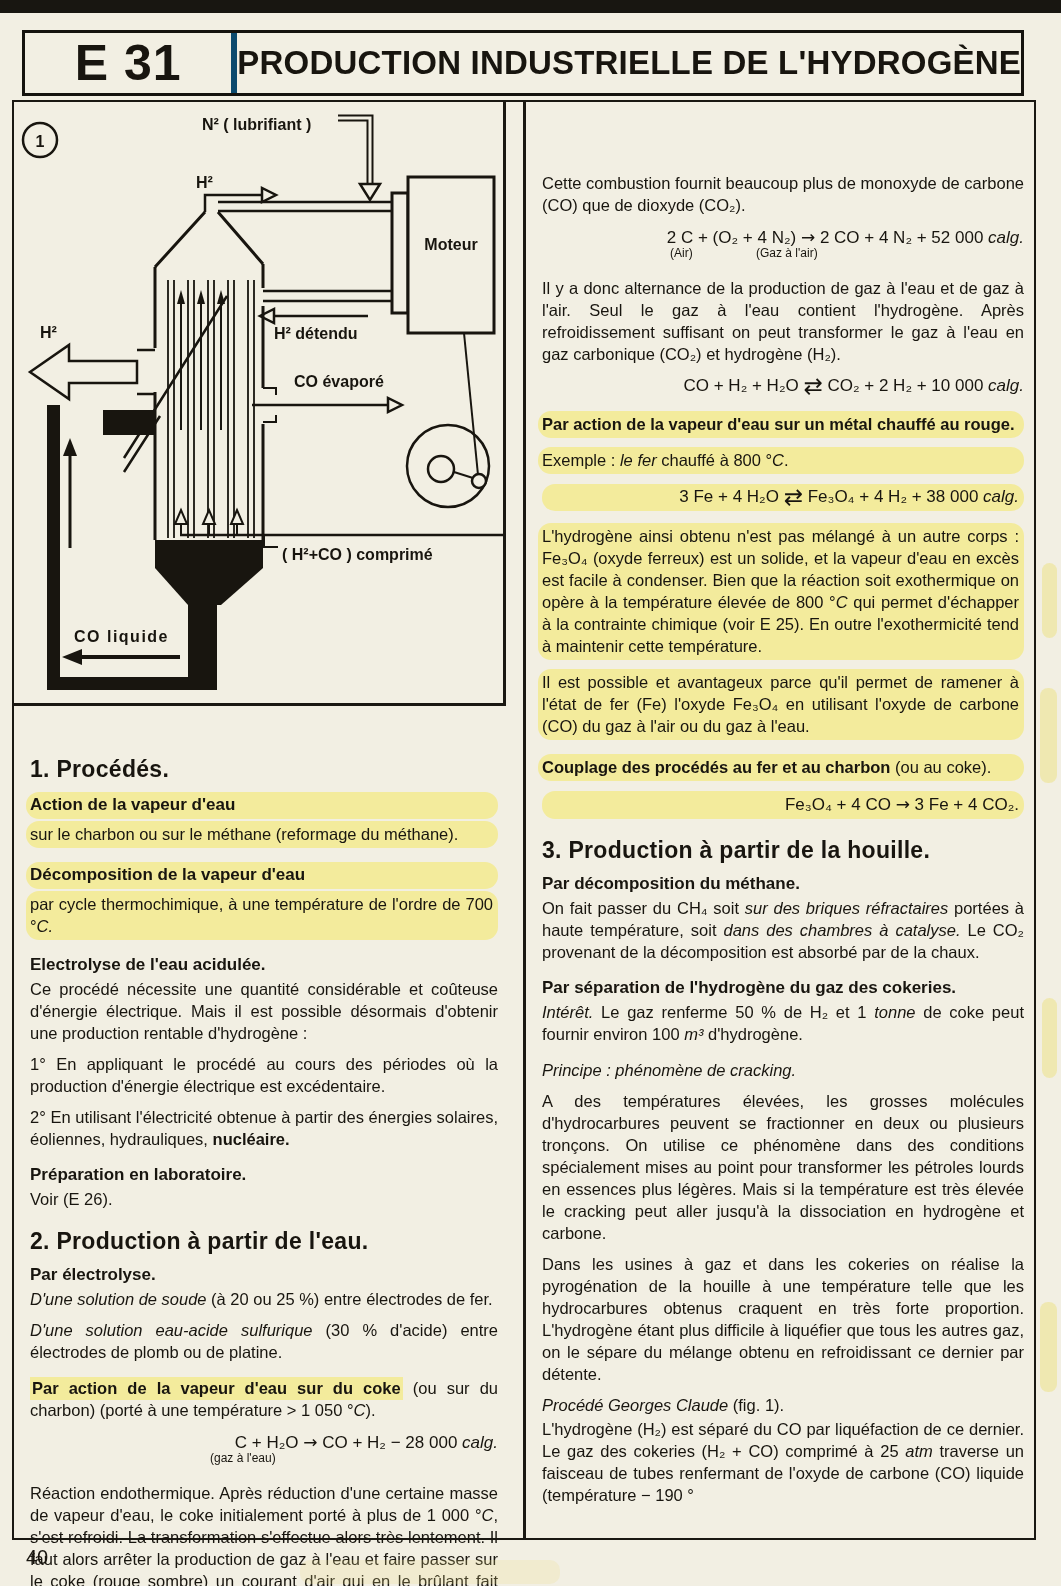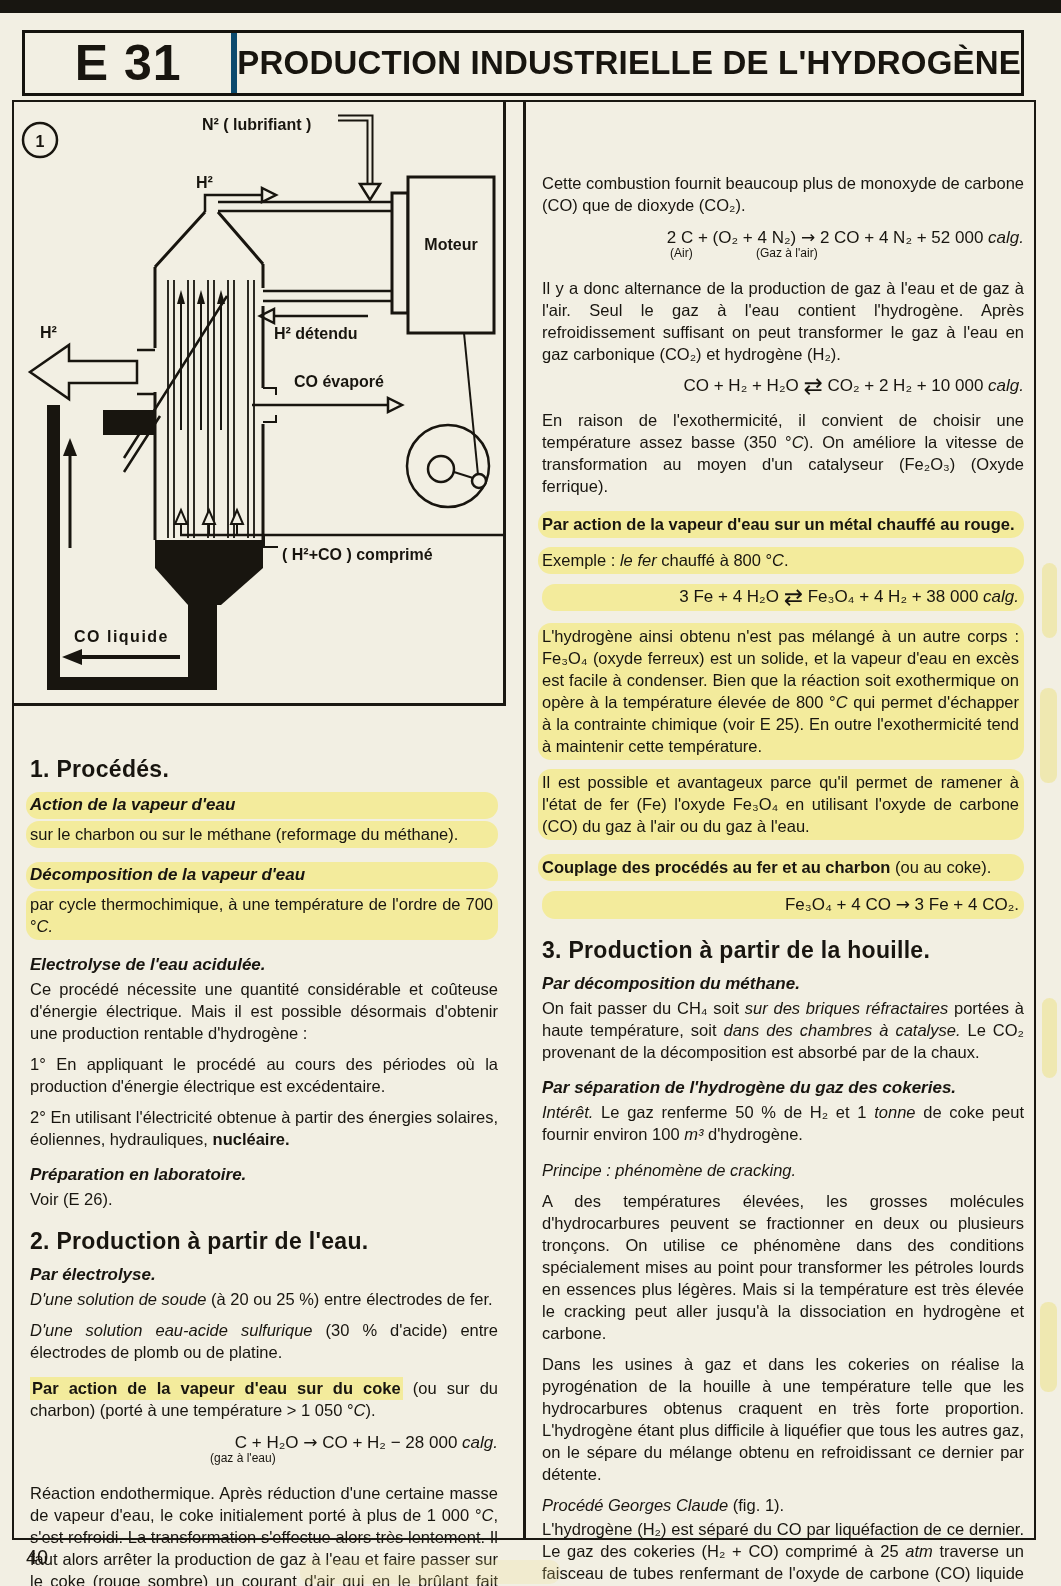--- a/index.html
+++ b/index.html
@@ -42,21 +42,21 @@
   .diagram-box text{
     font-family:"Liberation Sans","DejaVu Sans",sans-serif;font-weight:700;
     font-size:16px;fill:var(--ink);
   }
   
   .col{position:absolute;font-size:16.5px;line-height:22px;text-align:justify;}
   .col-left{left:30px;top:758px;width:468px;}
   .col-right{left:542px;top:172px;width:482px;}
   .p{margin:0 0 9px;}
   .sec-title{font-size:23px;font-weight:700;margin:0 0 12px;text-align:left;letter-spacing:.3px;}
-  .sub-head{font-weight:700;margin:0 0 2px;text-align:left;font-size:17px;font-style:italic;}
+  .sub-head{font-weight:700;margin:0 0 2px;text-align:left;font-size:17px;}
   .mt{margin-top:14px;}
   .mt-lg{margin-top:20px;}
   .hlb{background:var(--hl);padding:2px 5px 3px 4px;margin-left:-4px;border-radius:13px;}
   .i{font-style:italic;}
   .b{font-weight:700;}
   .hl{background:var(--hl);padding:2px 2px 3px;}
   .eq{
     text-align:right;margin:10px 0 12px;white-space:nowrap;font-size:17px;
   }
   .eq-wrap{position:relative;margin-bottom:28px;}
@@ -195,21 +195,20 @@
 
   <div class="col col-right">
     <div class="p"><span>Cette combustion fournit beaucoup plus de monoxyde de carbone (CO) que de dioxyde (CO₂).</span></div>
     <div class="eq-wrap">
       <div class="eq"><span>2 C + (O₂ + 4 N₂) </span><span class="arr">→</span><span> 2 CO + 4 N₂ + 52 000 </span><span class="i">calg.</span></div>
       <span class="eq-sub sub-air">(Air)</span>
       <span class="eq-sub sub-gaz">(Gaz à l'air)</span>
     </div>
     <div class="p"><span>Il y a donc alternance de la production de gaz à l'eau et de gaz à l'air. Seul le gaz à l'eau contient l'hydrogène. Après refroidissement suffisant on peut transformer le gaz à l'eau en gaz carbonique (CO₂) et hydrogène (H₂).</span></div>
     <div class="eq"><span>CO + H₂ + H₂O </span><span class="eqb">⇄</span><span> CO₂ + 2 H₂ + 10 000 </span><span class="i">calg.</span></div>
-    <div class="p"><span>En raison de l'exothermicité, il convient de choisir une température assez basse (350 °</span><span class="i">C</span><span>). On améliore la vitesse de transformation au moyen d'un catalyseur (Fe₂O₃) (Oxyde ferrique).</span></div>
     <div class="p hlb mt"><span class="b">Par action de la vapeur d'eau sur un métal chauffé au rouge.</span></div>
     <div class="p hlb"><span>Exemple : </span><span class="i">le fer</span><span> chauffé à 800 °</span><span class="i">C</span><span>.</span></div>
     <div class="eq hlb"><span>3 Fe + 4 H₂O </span><span class="eqb">⇄</span><span> Fe₃O₄ + 4 H₂ + 38 000 </span><span class="i">calg.</span></div>
     <div class="p hlb"><span>L'hydrogène ainsi obtenu n'est pas mélangé à un autre corps : Fe₃O₄ (oxyde ferreux) est un solide, et la vapeur d'eau en excès est facile à condenser. Bien que la réaction soit exothermique on opère à la température élevée de 800 °</span><span class="i">C</span><span> qui permet d'échapper à la contrainte chimique (voir E 25). En outre l'exothermicité tend à maintenir cette température.</span></div>
     <div class="p hlb"><span>Il est possible et avantageux parce qu'il permet de ramener à l'état de fer (Fe) l'oxyde Fe₃O₄ en utilisant l'oxyde de carbone (CO) du gaz à l'air ou du gaz à l'eau.</span></div>
     <div class="p hlb mt"><span class="b">Couplage des procédés au fer et au charbon</span><span> (ou au coke).</span></div>
     <div class="eq hlb"><span>Fe₃O₄ + 4 CO </span><span class="arr">→</span><span> 3 Fe + 4 CO₂.</span></div>
     <div class="sec-title mt-lg"><span>3. Production à partir de la houille.</span></div>
     <div class="sub-head"><span>Par décomposition du méthane.</span></div>
     <div class="p"><span>On fait passer du CH₄ soit </span><span class="i">sur des briques réfractaires</span><span> portées à haute température, soit </span><span class="i">dans des chambres à catalyse.</span><span> Le CO₂ provenant de la décomposition est absorbé par de la chaux.</span></div>

